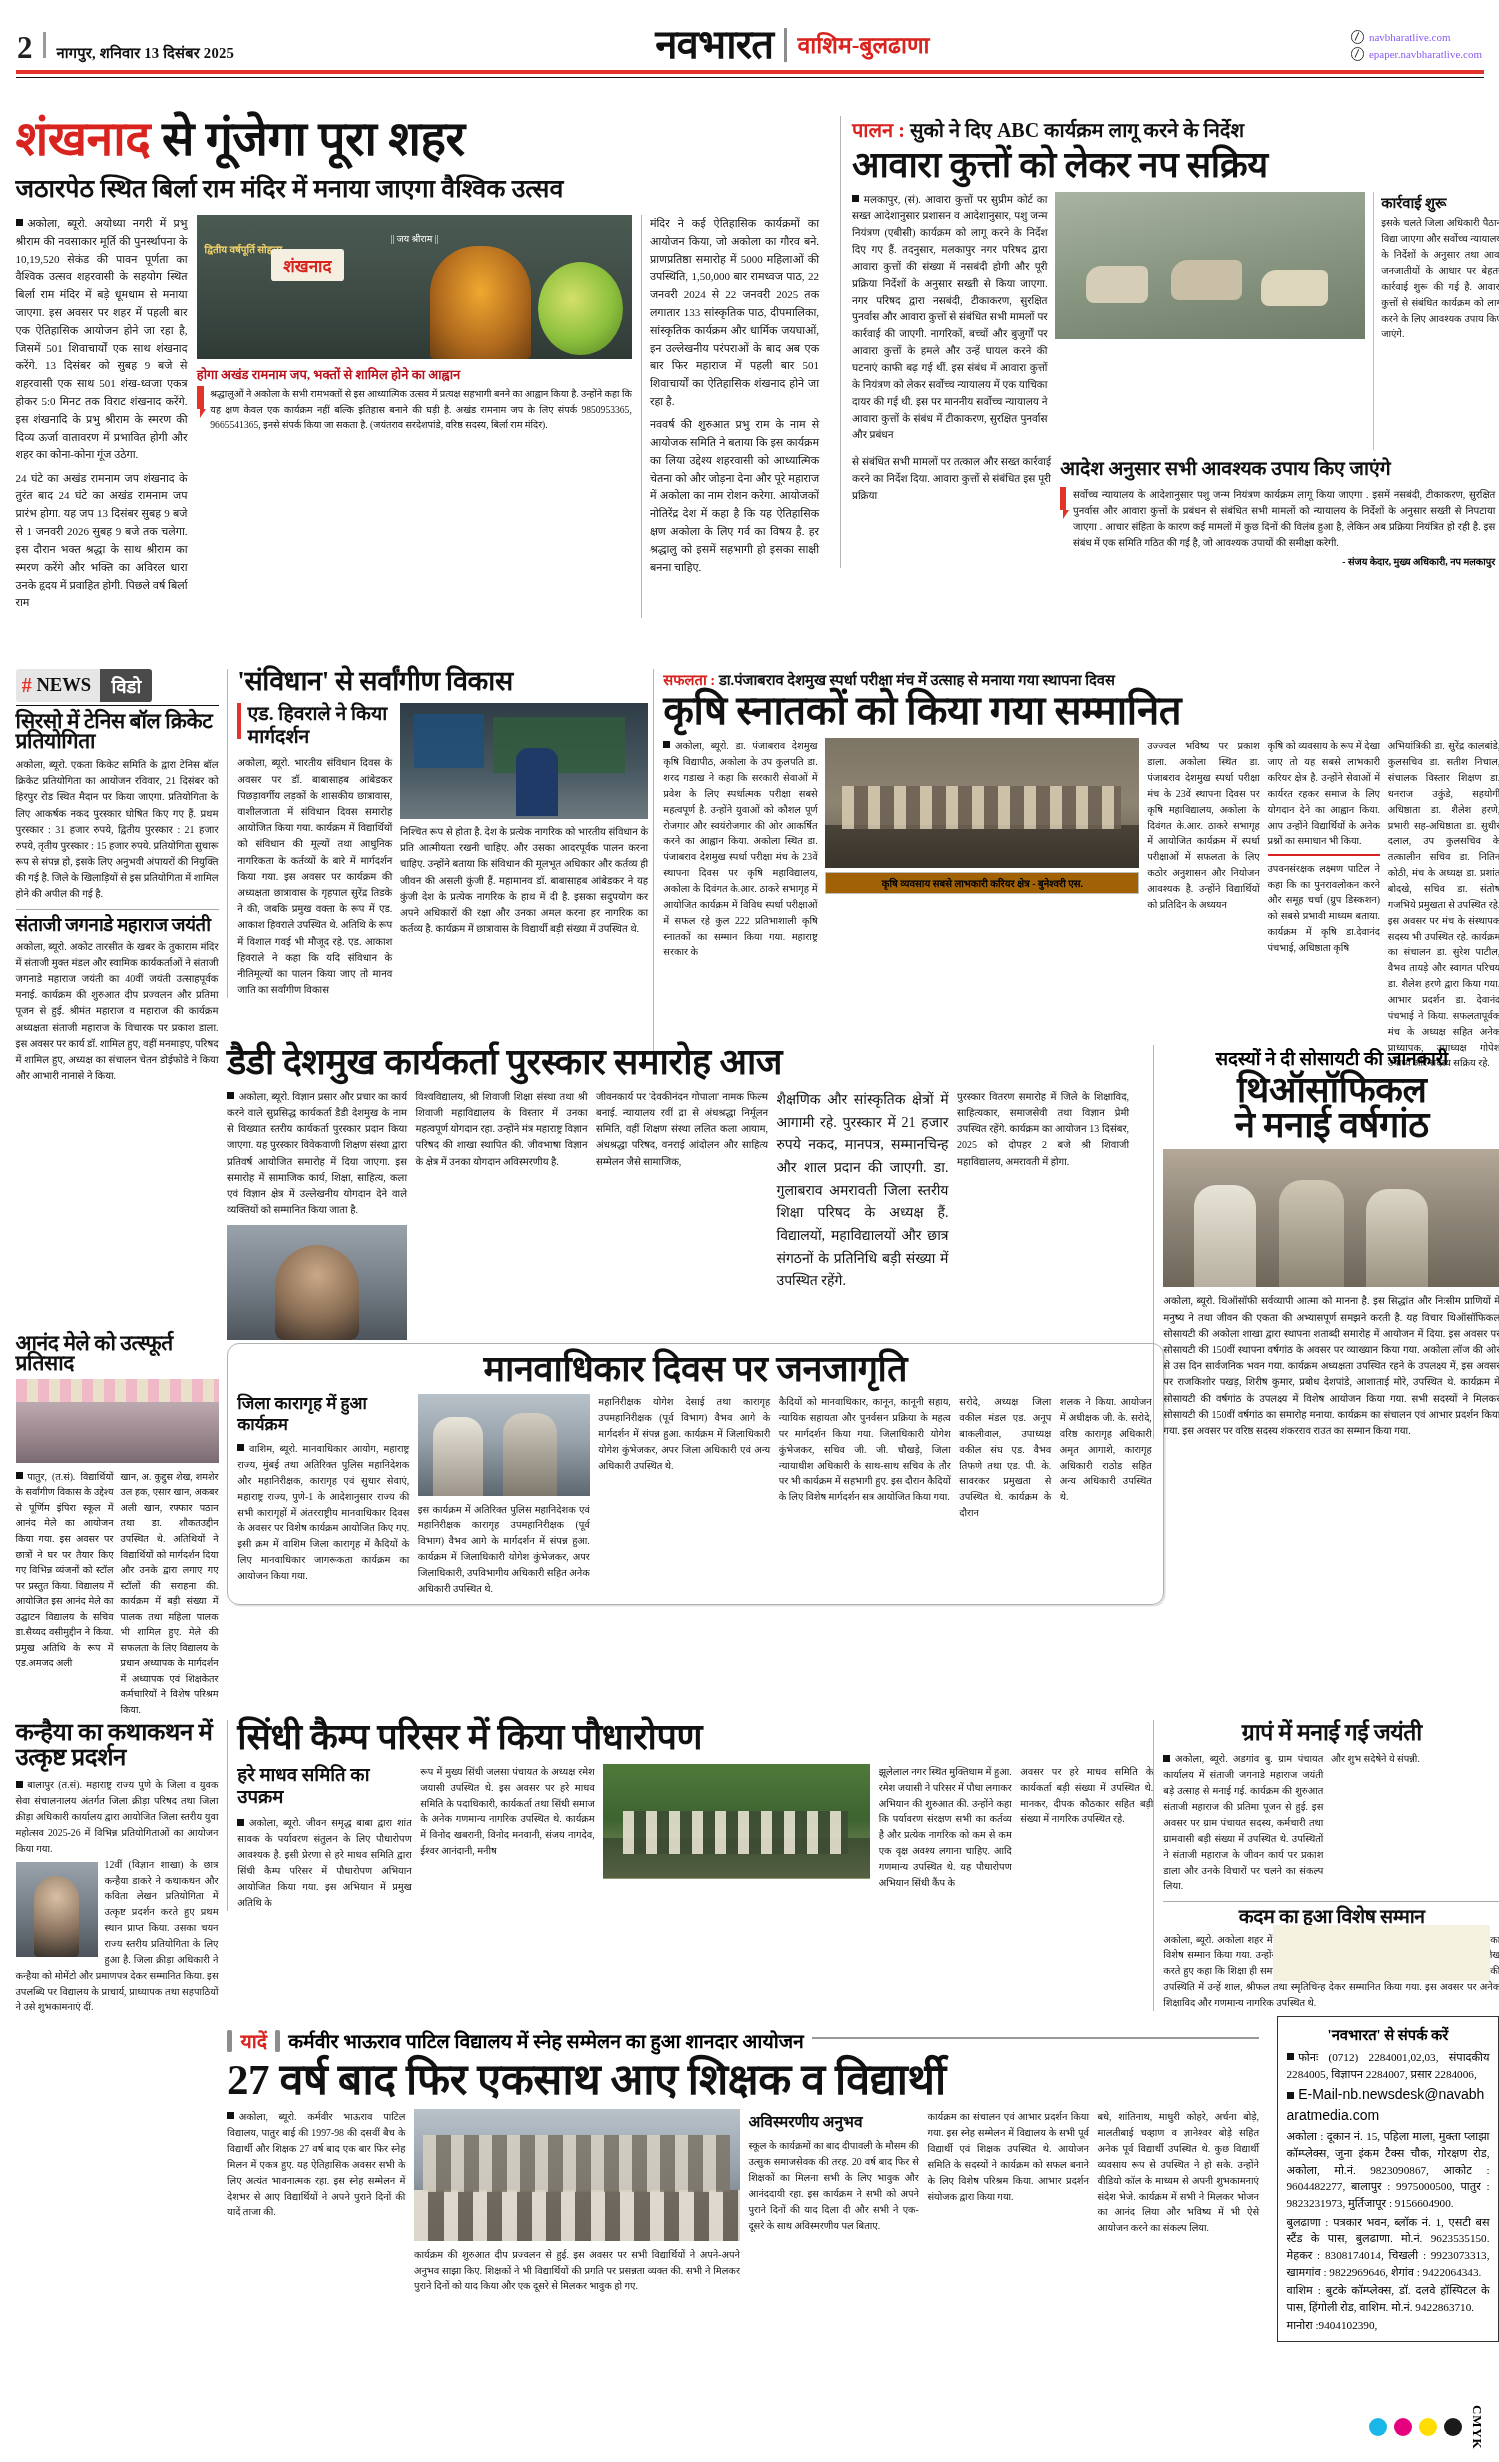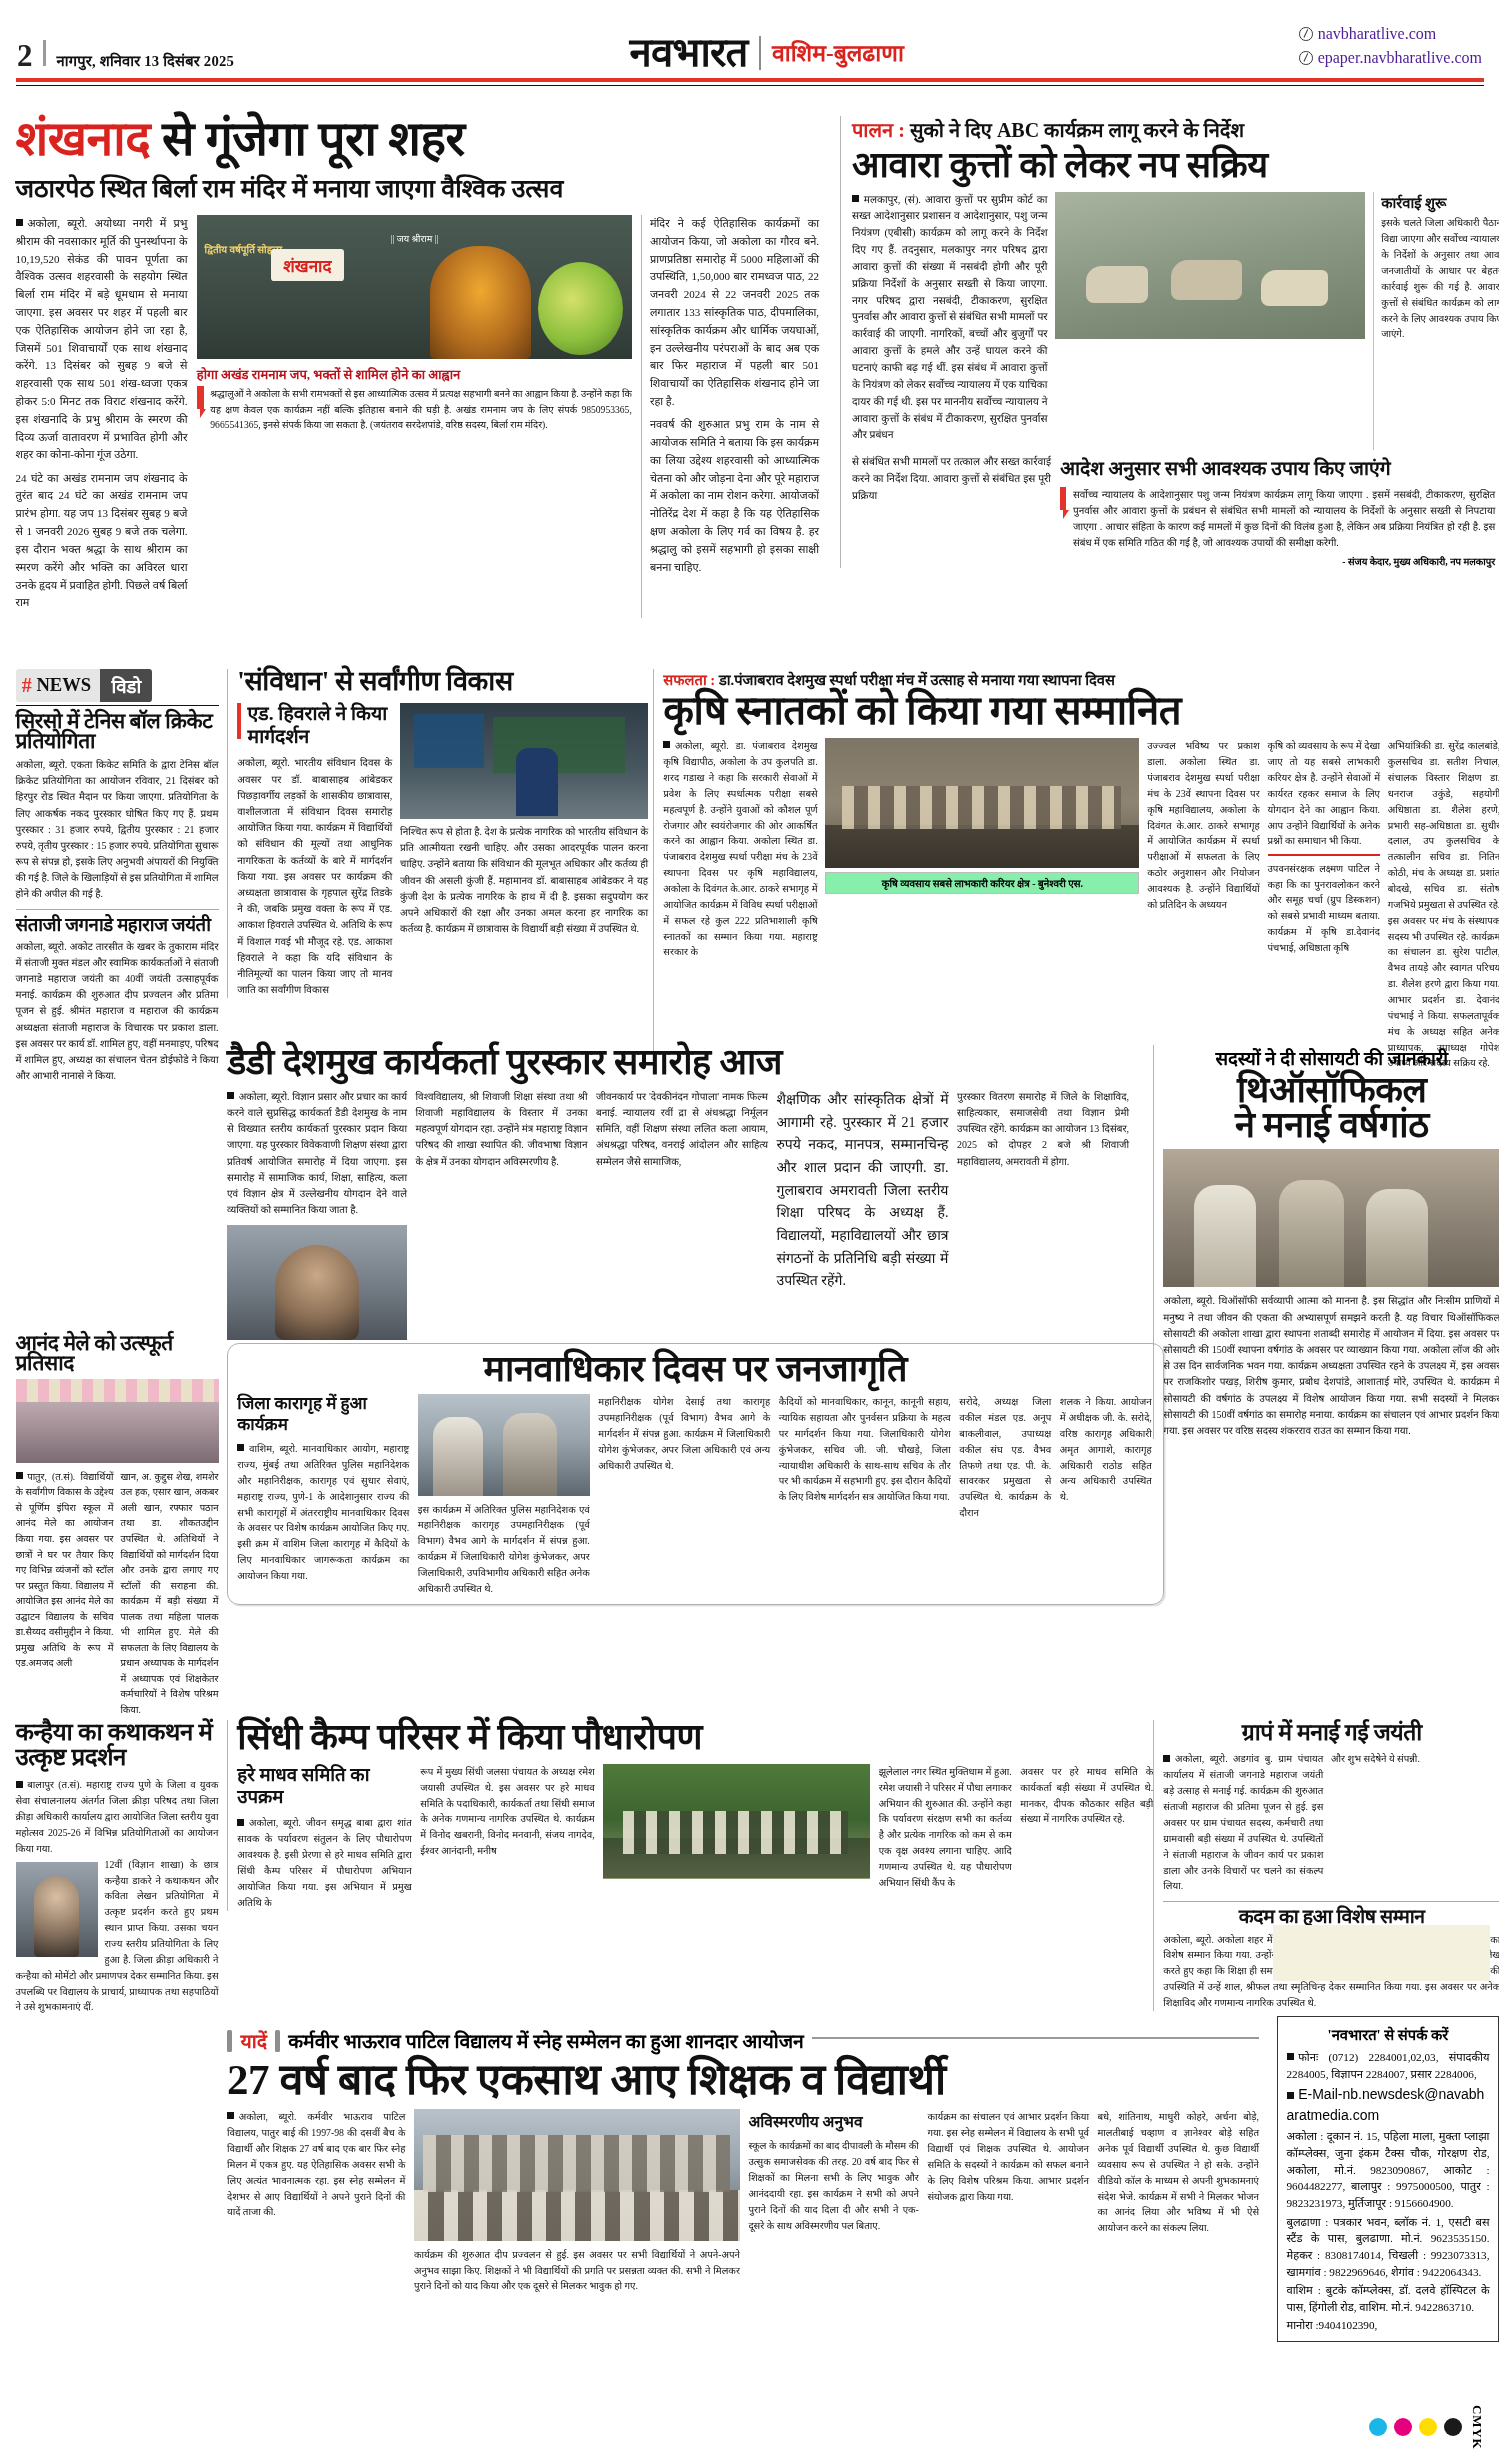--- a/index.html
+++ b/index.html
@@ -13,21 +13,21 @@
   
   .masthead{display:flex;align-items:flex-end;justify-content:space-between;padding:22px 17px 4.7px 17px;}
   .mh-left{display:flex;align-items:baseline;gap:7.8px;}
   .pageno{font-size:31px;font-weight:700;color:#222;line-height:.9;}
   .vbar{display:inline-block;width:2.3px;height:26px;background:#9a9a9a;margin:0 3.1px;}
   .dateline{font-size:14.7px;color:#111;font-weight:600;letter-spacing:0.2px;}
   .mh-center{display:flex;align-items:center;gap:11px;transform:translateY(3.1px);}
   .brand{font-size:40px;font-weight:900;letter-spacing:-0.8px;color:#111;line-height:1;}
   .brandbar{width:2.3px;height:34px;background:#8c8c8c;}
   .edition{font-size:23px;font-weight:900;color:#d8231e;line-height:1;}
-  .mh-right{font-size:16px;color:#4c1d95;line-height:1.5;text-align:left;}
+  .mh-right{font-size:11px;color:#8b5cf6;line-height:1.5;text-align:left;}
   .mh-right div{display:flex;align-items:center;gap:4.7px;}
   .globe{display:inline-block;width:11.6px;height:11.6px;border-radius:50%;border:1.2px solid #333;position:relative;}
   .globe:before{content:"";position:absolute;left:50%;top:0.8px;width:1.1px;height:8.5px;background:#333;transform:translateX(-50%) rotate(25deg);}
   .rulered{height:4.7px;background:#e3342c;margin:3.1px 15.5px 0 15.5px;}
   .rulegrey{height:1.6px;background:#111;margin:2.3px 15.5px 0 15.5px;}
 
   
   .col-rule{border-left:0.8px solid #b4b4b4;}
   .kicker{font-size:16.3px;font-weight:700;color:#111;}
   .kicker .kred{color:#d8231e;font-weight:900;}
@@ -65,21 +65,21 @@
 
   .cmyk{position:absolute;right:14px;bottom:12.4px;display:flex;align-items:center;gap:7px;}
   .dot{width:18px;height:18px;border-radius:50%;}
   .cmyk-lbl{writing-mode:vertical-rl;font-size:13px;font-weight:700;letter-spacing:0.8px;}
 
   .contactbox{border:1.2px solid #333;padding:7px 8.5px;font-size:11.2px;line-height:1.5;text-align:justify;}
   .contactbox .ttl{text-align:center;font-weight:900;font-size:14.7px;margin-bottom:3.1px;}
   .contactbox .mail{font-family:"Liberation Sans",sans-serif;font-size:14px;word-break:break-all;}
 
   .tintbox{background:#f4f2df;}
-  .capbar{background:#86efac;border:0.8px solid #bdbdbd;font-size:10px;padding:3.1px 5.4px;text-align:center;}
+  .capbar{background:#a16207;border:0.8px solid #bdbdbd;font-size:10px;padding:3.1px 5.4px;text-align:center;}
 </style>
 </head>
 <body>
 
 <div class="page">
 
   <div class="masthead">
     <div class="mh-left">
       <span class="pageno">2</span>
       <span class="vbar"></span>

